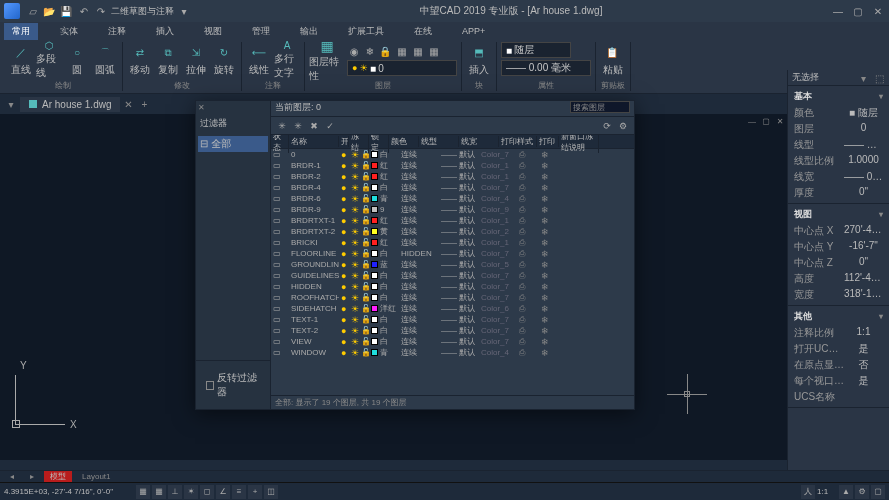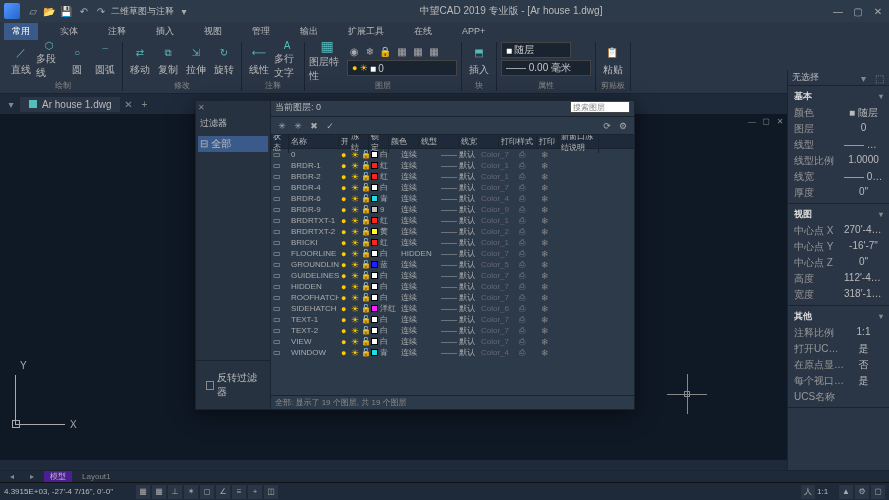--- a/index.html
+++ b/index.html
@@ -46,38 +46,38 @@
 .proppanel .psel .sv{flex:1;font-size:9px;color:#bbb}
 .proppanel .psel .sbtn{width:10px;height:10px;color:#888}
 .proppanel .pgroup{border-bottom:1px solid #1a2330;padding:2px 0}
 .proppanel .pghead{display:flex;align-items:center;padding:2px 6px;font-size:9px;color:#ddd;font-weight:bold}
 .proppanel .pghead .arrow{margin-left:auto;font-size:8px;color:#888}
 .proppanel .prow{display:flex;padding:1px 6px;font-size:8px}
 .proppanel .prow .pk{flex:0 0 50px;color:#999;overflow:hidden;text-overflow:ellipsis;white-space:nowrap}
 .proppanel .prow .pv{flex:1;color:#bbb;text-align:center;overflow:hidden;text-overflow:ellipsis;white-space:nowrap}
 .statusbar{position:absolute;bottom:18px;left:0;right:0;height:12px;background:#1e2a3a;display:flex;align-items:center;padding:0 4px;gap:4px;border-top:1px solid #1a2330}
 .statusbar .stab{padding:0 6px;font-size:8px;color:#888;cursor:pointer}
-.statusbar .stab.active{background:#4c1d95;color:#bbb}
+.statusbar .stab.active{background:#b91c1c;color:#bbb}
 .coord{position:absolute;bottom:0;left:0;right:0;height:18px;background:#1e2a3a;display:flex;align-items:center;padding:0 4px;gap:2px;border-top:1px solid #111}
 .coord .ctxt{font-size:8px;color:#bbb;min-width:130px}
 .coord .ctbtn{width:14px;height:14px;display:flex;align-items:center;justify-content:center;background:#2a3545;color:#aaa;font-size:8px;cursor:pointer}
 .coord .spacer{flex:1}
 .layerdlg{position:absolute;top:100px;left:195px;width:440px;height:310px;background:#2d3a4a;border:1px solid #1a2330;box-shadow:0 4px 20px rgba(0,0,0,.5);display:flex}
 .layerdlg .lclose{position:absolute;top:2px;left:2px;width:10px;height:10px;color:#888;cursor:pointer;font-size:8px}
 .layerdlg .lside{width:75px;background:#263240;border-right:1px solid #1a2330;display:flex;flex-direction:column}
 .layerdlg .lside .lshead{padding:4px;font-size:9px;color:#bbb}
 .layerdlg .lside .lstree{padding:2px;flex:1;font-size:8px;color:#bbb}
 .layerdlg .lside .lstree .ln{padding:1px 2px;cursor:pointer}
 .layerdlg .lside .lstree .ln.sel{background:#3a5a8a}
 .layerdlg .lside .lstree .ln2{padding-left:12px}
 .layerdlg .lside .linv{padding:10px;border-top:1px solid #1a2330;font-size:8px;color:#bbb;display:flex;align-items:center;gap:3px}
 .layerdlg .lmain{flex:1;display:flex;flex-direction:column}
 .layerdlg .ltop{height:16px;display:flex;padding:0 4px;gap:4px;border-bottom:1px solid #1a2330}
 .layerdlg .ltop .ltitle{flex:1;font-size:9px;color:#bbb}
-.layerdlg .ltop .lsearch{width:60px;height:12px;background:#ffffff;border:1px solid #444;font-size:8px;color:#888;padding:0 2px}
+.layerdlg .ltop .lsearch{width:60px;height:12px;background:#0f172a;border:1px solid #444;font-size:8px;color:#888;padding:0 2px}
 .layerdlg .ltool{height:18px;display:flex;align-items:center;padding:0 4px;gap:2px;border-bottom:1px solid #1a2330}
 .layerdlg .ltool span{width:14px;height:14px;display:flex;align-items:center;justify-content:center;color:#aaa;cursor:pointer;font-size:9px}
 .layerdlg .ltable{flex:1;overflow:auto}
 .layerdlg .lhdr{display:flex;background:#1e2a3a;border-bottom:1px solid #1a2330;height:14px;align-items:center}
 .layerdlg .lhdr div{font-size:8px;color:#bbb;padding:0 2px;border-right:1px solid #1a2330;overflow:hidden}
 .layerdlg .lrow{display:flex;height:11px;align-items:center;cursor:pointer}
 .layerdlg .lrow div{font-size:8px;color:#aaa;padding:0 2px;overflow:hidden;white-space:nowrap;display:flex;align-items:center}
 .c-st{width:18px}.c-nm{width:50px}.c-on{width:10px}.c-fr{width:10px}.c-lk{width:10px}.c-co{width:30px}.c-lt{width:40px}.c-lw{width:40px}.c-ps{width:22px}.c-pr{width:38px}.c-nv{width:40px}
 .swatch{width:7px;height:7px;display:inline-block;border:1px solid #000;margin-right:2px}
 .bulb{color:#ffcc00;font-size:9px}

